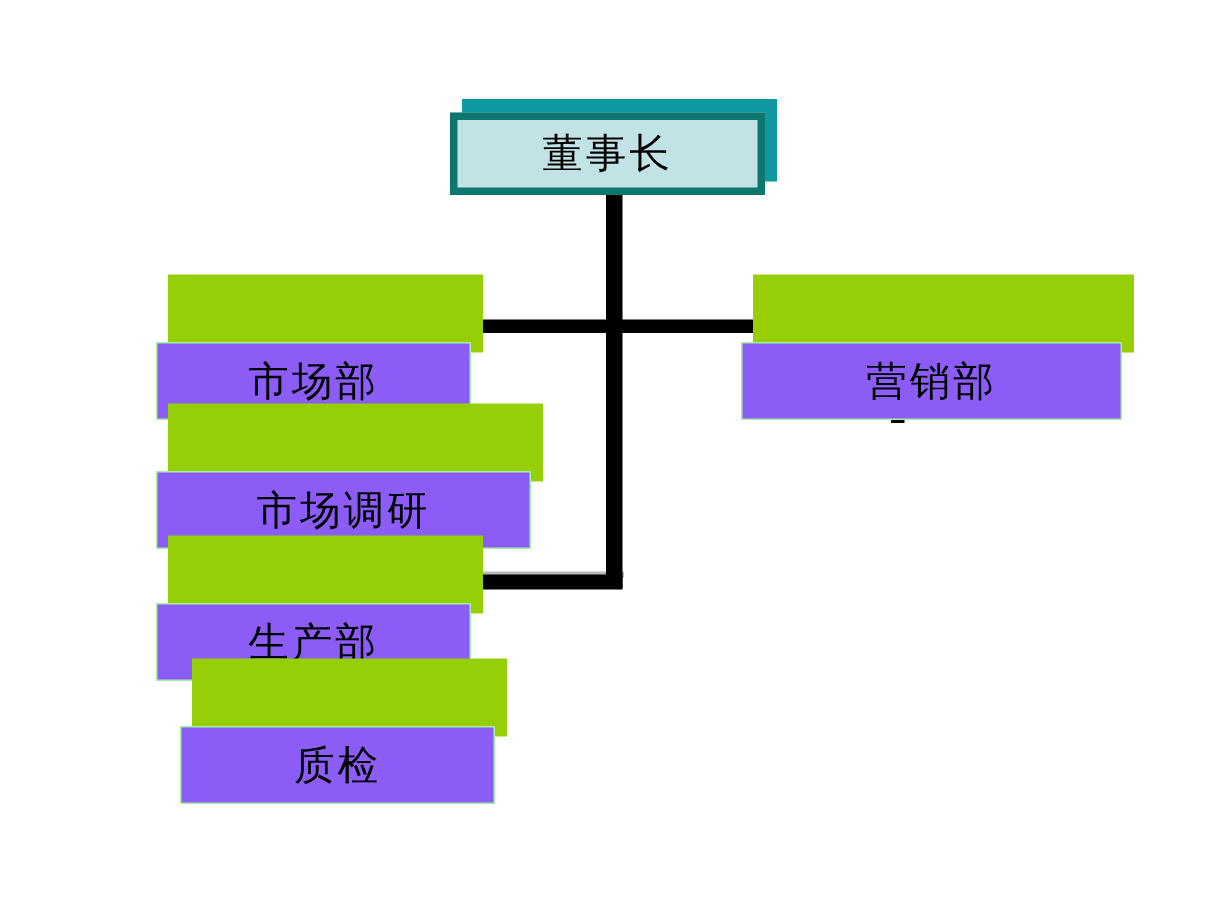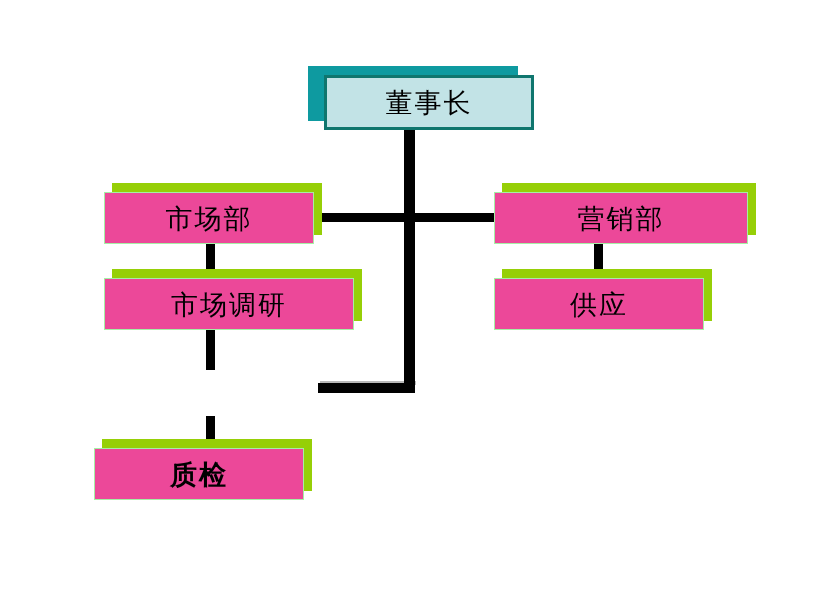--- a/index.html
+++ b/index.html
@@ -57,29 +57,29 @@
     color: #000000;
     letter-spacing: 2px;
     white-space: nowrap;
     user-select: none;
   }
 
   
   .node.teal .shadow { background: #0e9aa0; }
   .node.teal .face {
     background: #c2e3e6;
-    border: 3px solid #0f766e;
-    margin-left: 24px;
+    border: 5px solid #0f766e;
   }
 
   
   .node.lime .shadow { background: #96cf07; }
   .node.lime .face {
-    background: #ec4899;
+    background: #8b5cf6;
     border: 1px solid #a5f0a5;
+    margin-top: 36px;
   }
 </style>
 </head>
 <body>
 
 <div id="canvas">
 
   <div class="conn-shadowline" style="left:320px; top:381px; width:96px; height:4px;"></div>
 
   <div class="conn" style="left:404px; top:130px; width:11px; height:262px;"></div>
@@ -110,35 +110,35 @@
     </div>
   </div>
 
   <div class="node lime" style="left:104px; top:278px; width:210px; height:52px;padding-left:40px;">
     <div class="shadow"></div>
     <div class="face">
       <span class="label">市场调研</span>
     </div>
   </div>
 
+  <div class="node lime" style="left:104px; top:366px; width:210px; height:52px;">
+    <div class="shadow"></div>
+    <div class="face">
+      <span class="label">生产部</span>
+    </div>
+  </div>
 
-  <div class="node lime" style="left:94px; top:448px; width:210px; height:52px;font-weight:bold;">
+  <div class="node lime" style="left:120px; top:448px; width:210px; height:52px;">
     <div class="shadow"></div>
     <div class="face">
       <span class="label">质检</span>
     </div>
   </div>
 
   <div class="node lime" style="left:494px; top:192px; width:254px; height:52px;">
     <div class="shadow"></div>
     <div class="face">
       <span class="label">营销部</span>
     </div>
   </div>
 
-  <div class="node lime" style="left:494px; top:278px; width:210px; height:52px;">
-    <div class="shadow"></div>
-    <div class="face">
-      <span class="label">供应</span>
-    </div>
-  </div>
 
 </div>
 
 </body></html>

